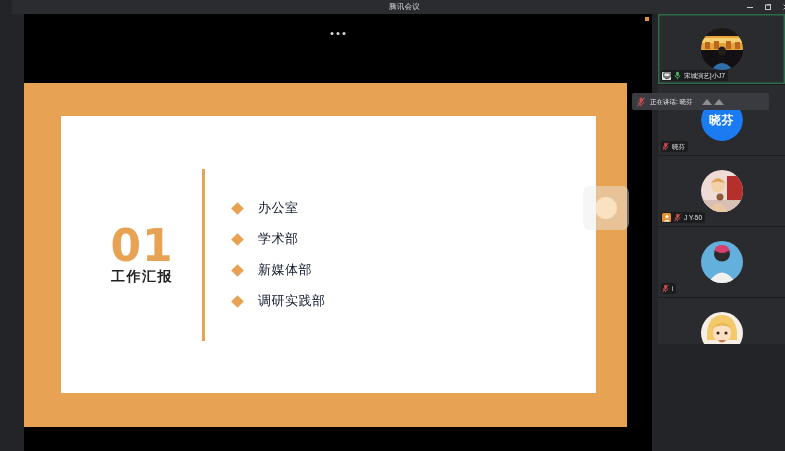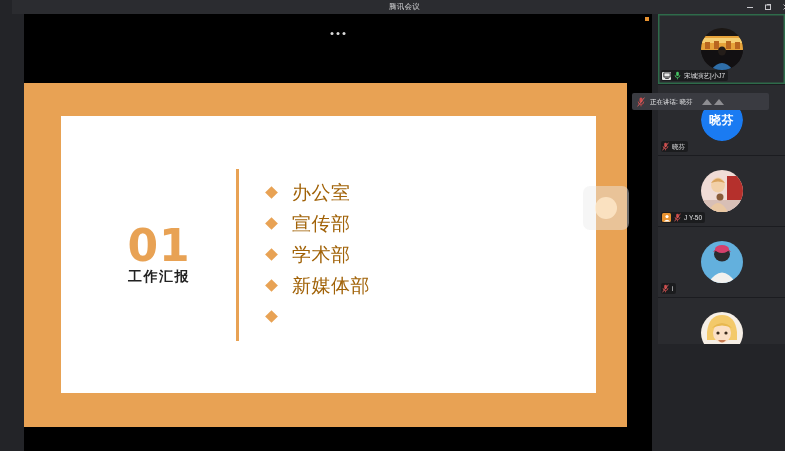--- a/index.html
+++ b/index.html
@@ -101,21 +101,21 @@
   #slide-inner {
     position: absolute;
     left: 37px; top: 33px;
     width: 535px; height: 277px;
     background: #ffffff;
     display: flex;
     align-items: center;
   }
 
   #slide-left {
-    width: 175px;
+    width: 141px;
     text-align: center;
     flex: none;
     padding-left: 21px;
   }
   #slide-number {
     font-size: 44px;
     font-weight: 700;
     color: #e8a254;
     letter-spacing: 1px;
     line-height: 1;
@@ -146,22 +146,22 @@
     height: 31px;
   }
   .bullet-diamond {
     width: 9px; height: 9px;
     background: #e8a254;
     transform: rotate(45deg);
     flex: none;
     margin-right: 16px;
   }
   .slide-list-text {
-    font-size: 19px;
-    color: #a16207;
+    font-size: 13px;
+    color: #0f172a;
     letter-spacing: .5px;
     white-space: nowrap;
     text-align: right;
   }
 
   
   #slide-float-handle {
     position: absolute;
     right: 23px; top: 172px;
     width: 46px; height: 44px;
@@ -339,35 +339,32 @@
           <div id="slide-number" style="color: rgb(232, 162, 84);">01</div>
           <div id="slide-subtitle">工作汇报</div>
         </div>
 
         <div id="slide-divider" style="background: rgb(232, 162, 84);"></div>
 
         <ul id="slide-list">
             <li class="slide-list-item">
               <span class="bullet-diamond" style="background: rgb(232, 162, 84);"></span>
               <span class="slide-list-text">办公室</span>
-            </li>
-            <li class="slide-list-item">
-              <span class="bullet-diamond" style="background: rgb(232, 162, 84);"></span>
-              <span class="slide-list-text">宣传部</span>
             </li>
             <li class="slide-list-item">
               <span class="bullet-diamond" style="background: rgb(232, 162, 84);"></span>
               <span class="slide-list-text">学术部</span>
             </li>
             <li class="slide-list-item">
               <span class="bullet-diamond" style="background: rgb(232, 162, 84);"></span>
               <span class="slide-list-text">新媒体部</span>
             </li>
             <li class="slide-list-item">
               <span class="bullet-diamond" style="background: rgb(232, 162, 84);"></span>
+              <span class="slide-list-text">调研实践部</span>
             </li>
           </ul>
       </div>
     </div>
 
     <div id="slide-float-handle">
       <div class="knob"></div>
     </div>
   </div>
 

